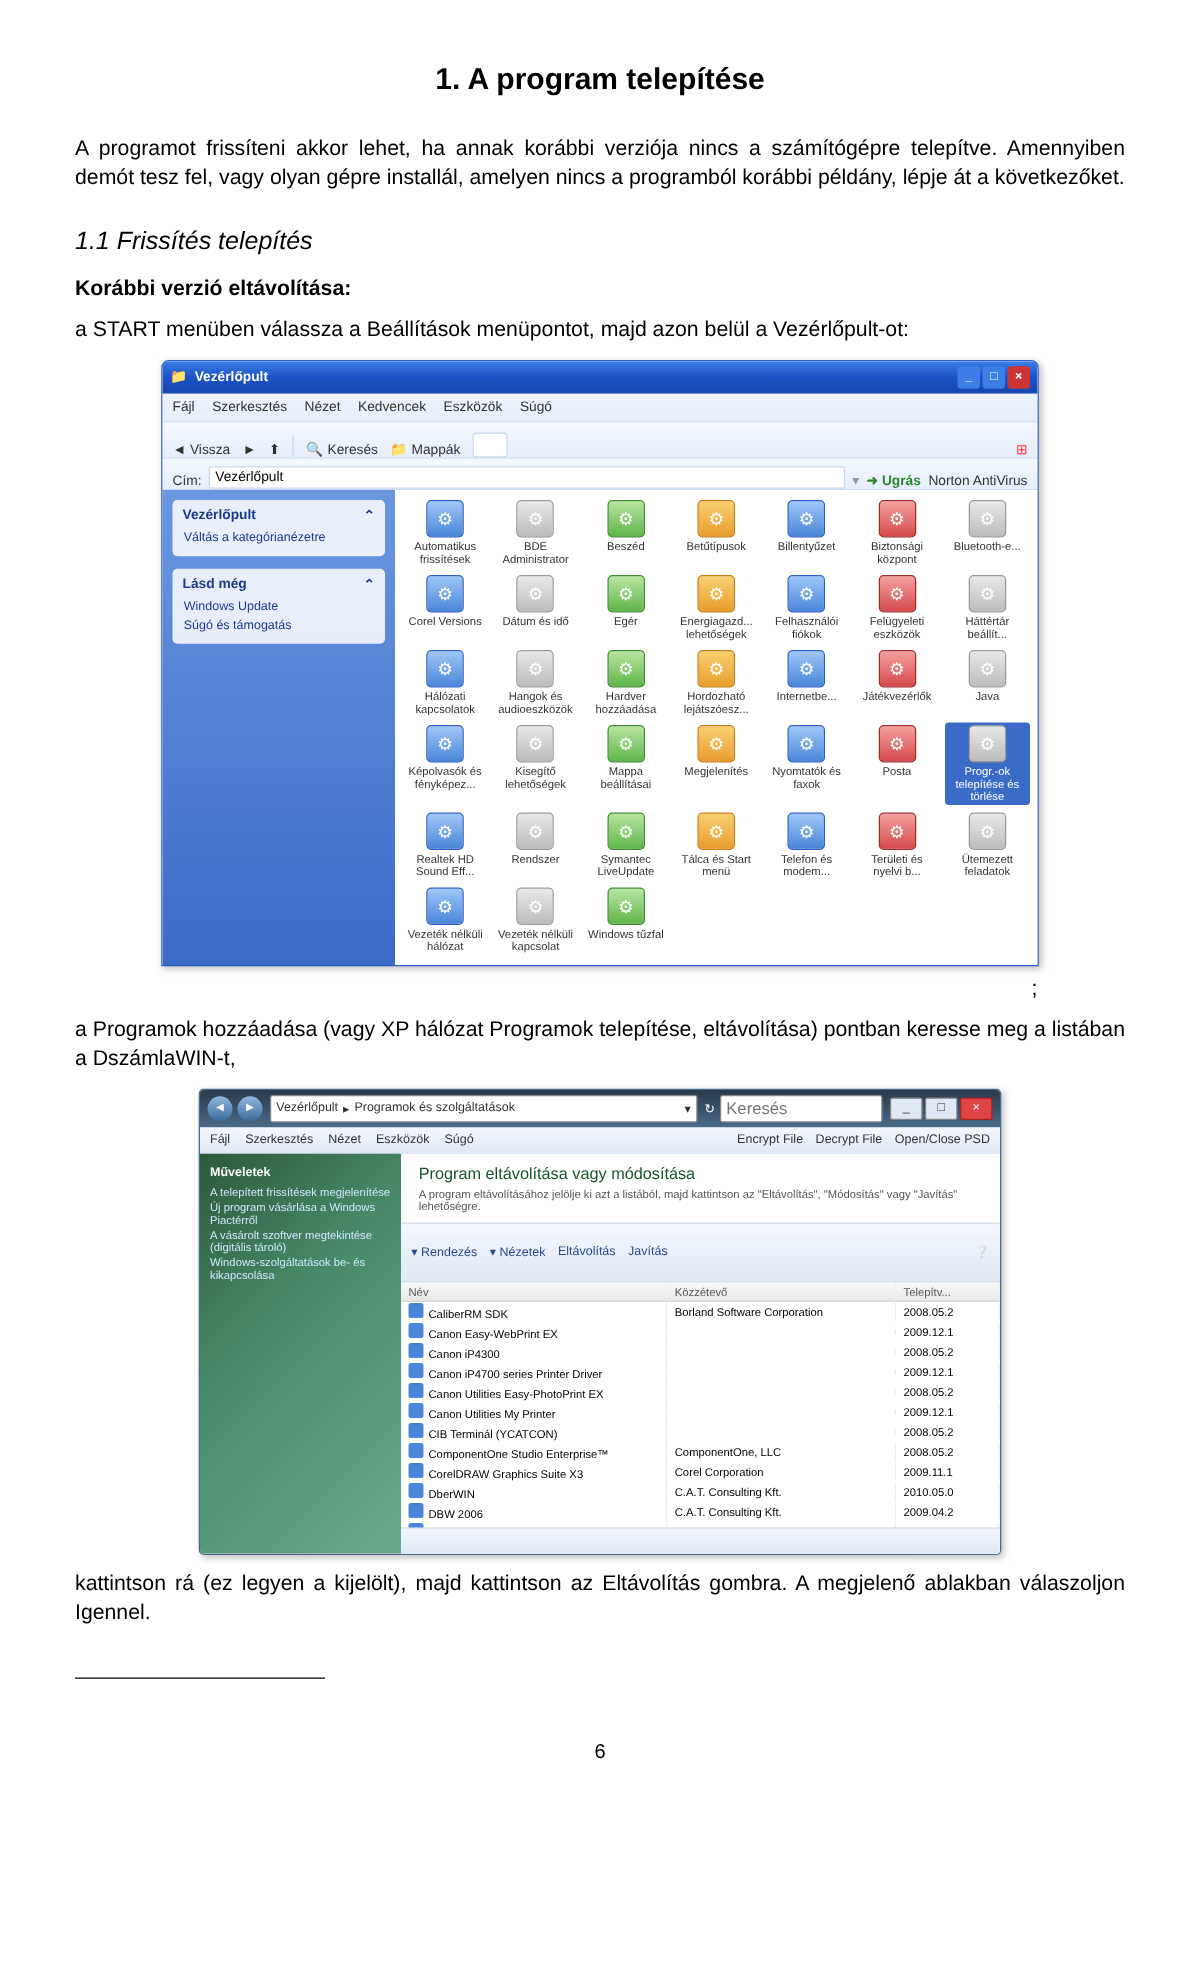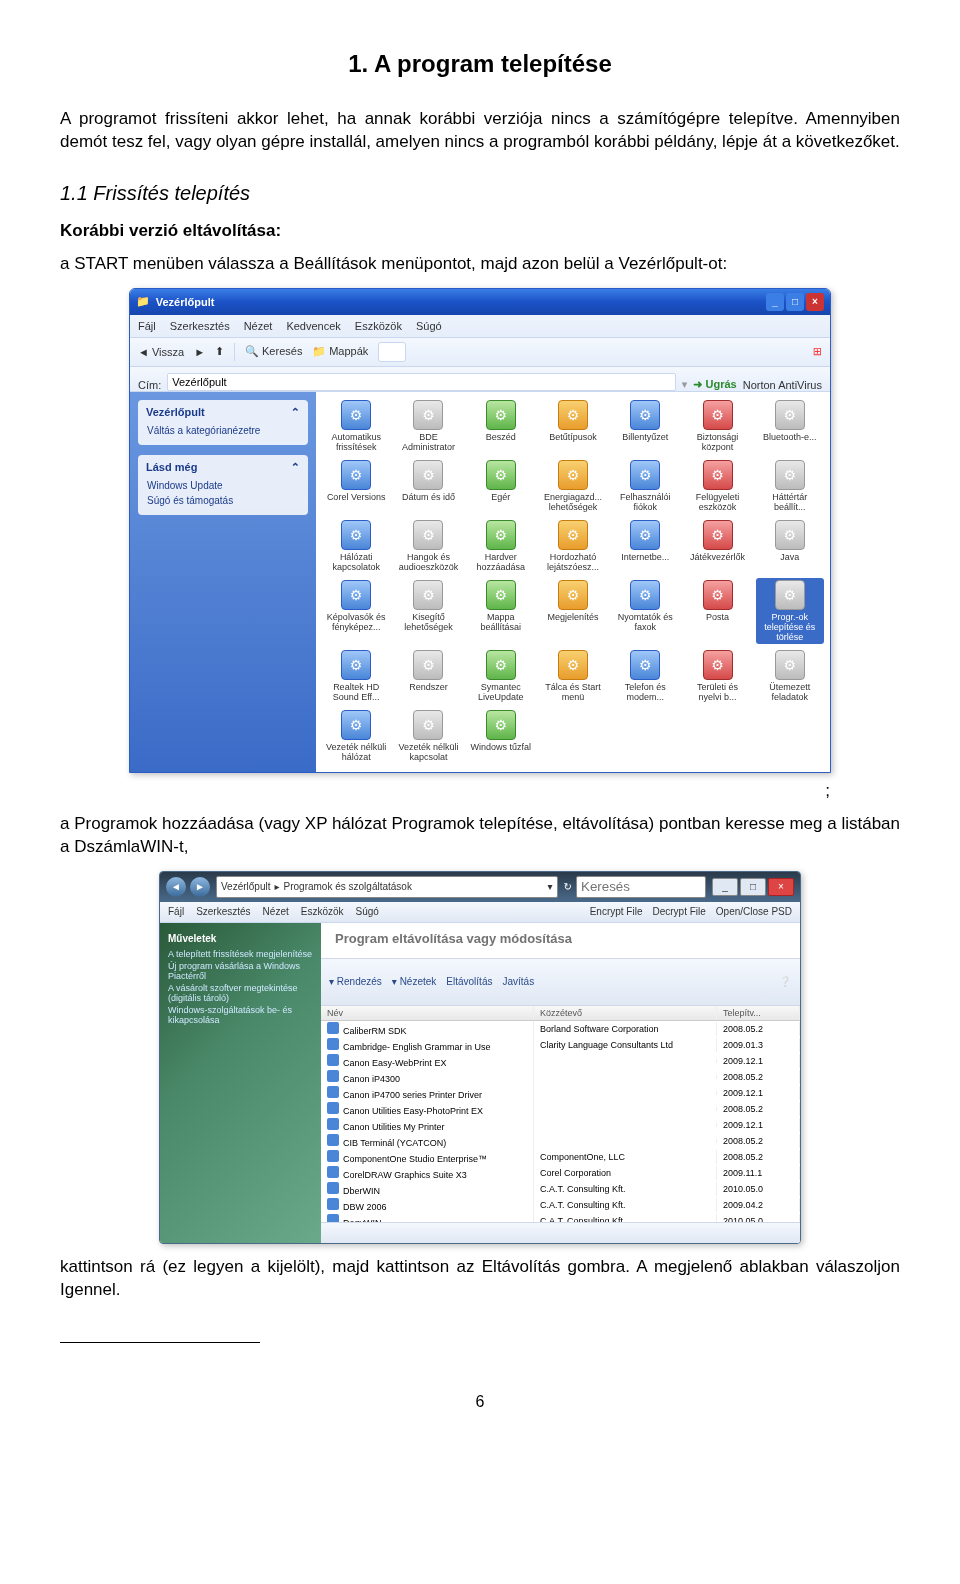--- a/index.html
+++ b/index.html
@@ -38,21 +38,21 @@
     background: linear-gradient(#3a7ee6,#1b52c7 50%,#1646ad);
     color:#fff; height:26px; display:flex; align-items:center;
     padding:0 6px; font-weight:bold;
   }
   .xp-title .spacer{flex:1}
   .xp-btns{display:flex;gap:2px}
   .xp-btns span{width:18px;height:18px;background:#c33;border-radius:3px;display:flex;align-items:center;justify-content:center;color:#fff;font-size:10px}
   .xp-btns span.min{background:#3a7ee6}
   .xp-btns span.max{background:#3a7ee6}
   .xp-menu{background:linear-gradient(#eef3fb,#e6eefb);height:22px;display:flex;align-items:center;gap:14px;padding:0 8px;color:#333;border-bottom:1px solid #c9d8ef}
-  .xp-tool{background:linear-gradient(#f4f8fe,#e6eefb);height:28px;display:flex;align-items:center;gap:10px;padding:0 8px;border-bottom:1px solid #c9d8ef;color:#333}
+  .xp-tool{background:linear-gradient(#f4f8fe,#e6eefb);height:28px;display:flex;align-items:flex-end;gap:10px;padding:0 8px;border-bottom:1px solid #c9d8ef;color:#333}
   .xp-tool .sep{width:1px;height:18px;background:#c9d8ef}
   .xp-tool .pill{background:#fff;border:1px solid #c9d8ef;border-radius:3px;height:18px;display:inline-block}
   .xp-addr{background:linear-gradient(#f4f8fe,#e6eefb);height:24px;display:flex;align-items:flex-end;padding:0 8px;gap:6px;border-bottom:1px solid #c9d8ef;color:#333}
   .xp-addr input{flex:1;height:16px;border:1px solid #c9d8ef;border-radius:2px;font-size:11px;padding:0 4px}
   .xp-addr .go{color:#2a8a2a;font-weight:bold}
   .xp-body{display:flex;height:380px}
   .xp-side{width:170px;background:linear-gradient(#6a97e0,#3a6bc7);color:#fff;padding:8px;display:flex;flex-direction:column;gap:10px}
   .xp-panel{background:rgba(255,255,255,.85);color:#1b3a8a;border-radius:4px;padding:6px 8px;font-size:10px}
   .xp-panel h4{margin:0 0 4px;font-size:11px;display:flex;justify-content:space-between}
   .xp-panel ul{margin:1px;padding:0;list-style:none}
@@ -74,21 +74,21 @@
   .vis-crumb{flex:1;height:20px;background:#fff;border:1px solid #888;border-radius:2px;display:flex;align-items:center;padding:0 4px;color:#333;gap:4px}
   .vis-search{width:120px;height:20px;background:#fff;border:1px solid #888;border-radius:2px;padding:0 4px;color:#888}
   .vis-menu{height:20px;background:linear-gradient(#f4f8fe,#e0e8f4);display:flex;align-items:center;gap:12px;padding:0 8px;border-bottom:1px solid #c9d8ef;color:#333}
   .vis-menu .right{margin-left:auto;display:flex;gap:10px;align-items:center}
   .vis-body{display:flex;height:320px}
   .vis-side{width:150px;background:linear-gradient(135deg,#2a5a3a,#4a8a6a 40%,#6aaa8a);color:#fff;padding:10px 8px;font-size:9px;display:flex;flex-direction:column;gap:14px}
   .vis-side h4{margin:0 0 4px;font-size:10px;font-weight:bold}
   .vis-side a{color:#cfe8ff;text-decoration:none;display:block;padding:1px 0}
   .vis-main{flex:1;background:#fff;display:flex;flex-direction:column}
   .vis-desc{padding:8px 14px;color:#0a4a7a}
-  .vis-desc h3{margin:0 0 4px;font-size:13px;color:#737373;font-weight:bold}
+  .vis-desc h3{margin:0 0 4px;font-size:13px;color:#14532d;font-weight:normal}
   .vis-desc p{margin:0;font-size:9px;color:#555}
   .vis-toolbar{height:22px;background:linear-gradient(#f4f8fe,#e0e8f4);border-top:1px solid #d0d8e8;border-bottom:1px solid #d0d8e8;display:flex;align-items:center;gap:10px;padding:12px 8px;color:#2a4a8a}
   .vis-list{flex:1;overflow:auto}
   .vis-head{display:flex;background:linear-gradient(#f8f8f8,#e8e8e8);border-bottom:1px solid #ccc;font-size:9px;color:#555;position:sticky;top:0}
   .vis-head>div,.vis-row>div{padding:2px 6px;border-right:1px solid #eee}
   .col-name{width:200px}.col-pub{width:170px}.col-date{width:70px}
   .vis-row{display:flex;font-size:9px;height:16px;align-items:center}
   .vis-row .ico{width:12px;height:12px;background:#4a86d8;border-radius:2px;margin-right:4px;display:inline-block}
   .vis-status{height:20px;background:linear-gradient(#f4f8fe,#e0e8f4);border-top:1px solid #d0dae8}
   .vis-winbtns{display:flex;gap:2px}
@@ -372,20 +372,21 @@
             <a>A telepített frissítések megjelenítése</a>
             <a>Új program vásárlása a Windows Piactérről</a>
             <a>A vásárolt szoftver megtekintése (digitális tároló)</a>
             <a>Windows-szolgáltatások be- és kikapcsolása</a>
           </div>
       </div>
     </div>
     <div class="vis-main">
       <div class="vis-desc">
         <h3>Program eltávolítása vagy módosítása</h3>
+        <p>A program eltávolításához jelölje ki azt a listából, majd kattintson az "Eltávolítás", "Módosítás" vagy "Javítás" lehetőségre.</p>
       </div>
       <div class="vis-toolbar" id="vis-tb">
           <span>▾ Rendezés</span>
           <span>▾ Nézetek</span>
           <span>Eltávolítás</span>
           <span>Javítás</span>
           <span style="margin-left: auto;">❔</span>
         </div>
       <div class="vis-list">
         <div class="vis-head">
@@ -393,25 +394,20 @@
           <div class="col-pub">Közzétevő</div>
           <div class="col-date">Telepítv...</div>
         </div>
         <div id="vis-rows">
             <div class="vis-row">
               <div class="col-name"><span class="ico"></span>CaliberRM SDK</div>
               <div class="col-pub">Borland Software Corporation</div>
               <div class="col-date">2008.05.2</div>
             </div>
             <div class="vis-row">
-              <div class="col-name"><span class="ico"></span>Cambridge- English Grammar in Use</div>
-              <div class="col-pub">Clarity Language Consultants Ltd</div>
-              <div class="col-date">2009.01.3</div>
-            </div>
-            <div class="vis-row">
               <div class="col-name"><span class="ico"></span>Canon Easy-WebPrint EX</div>
               <div class="col-pub"></div>
               <div class="col-date">2009.12.1</div>
             </div>
             <div class="vis-row">
               <div class="col-name"><span class="ico"></span>Canon iP4300</div>
               <div class="col-pub"></div>
               <div class="col-date">2008.05.2</div>
             </div>
             <div class="vis-row">

